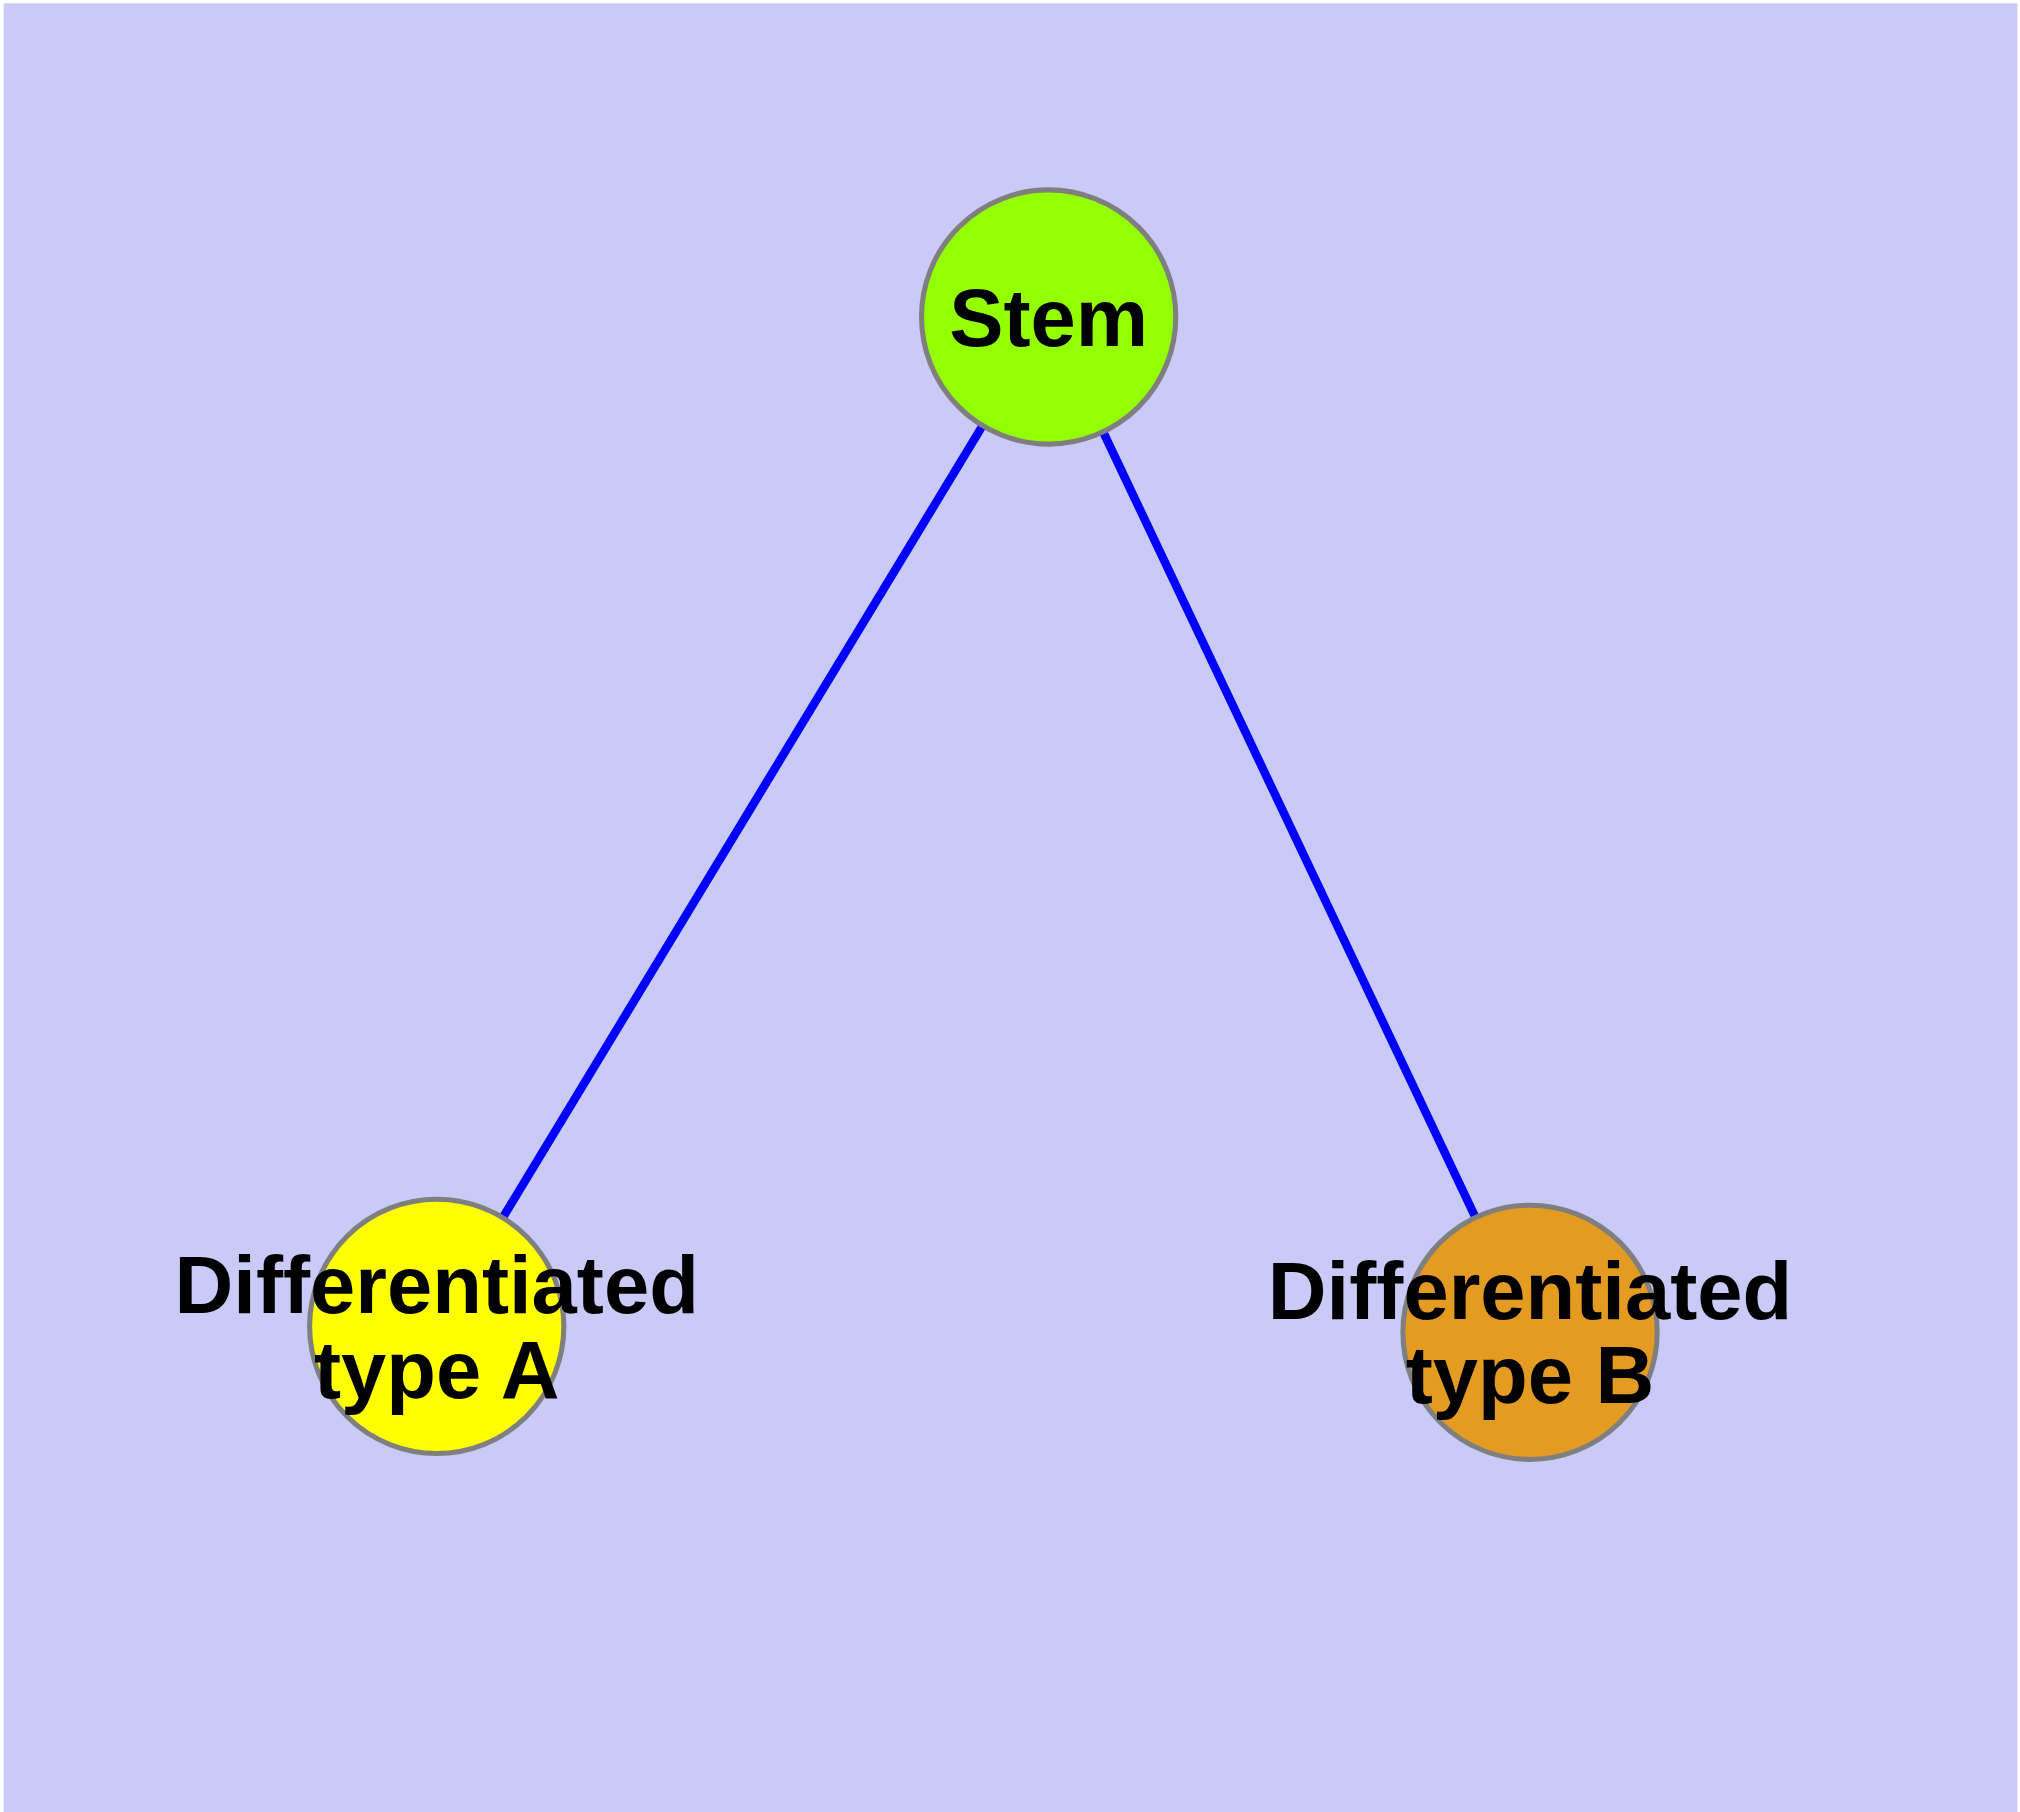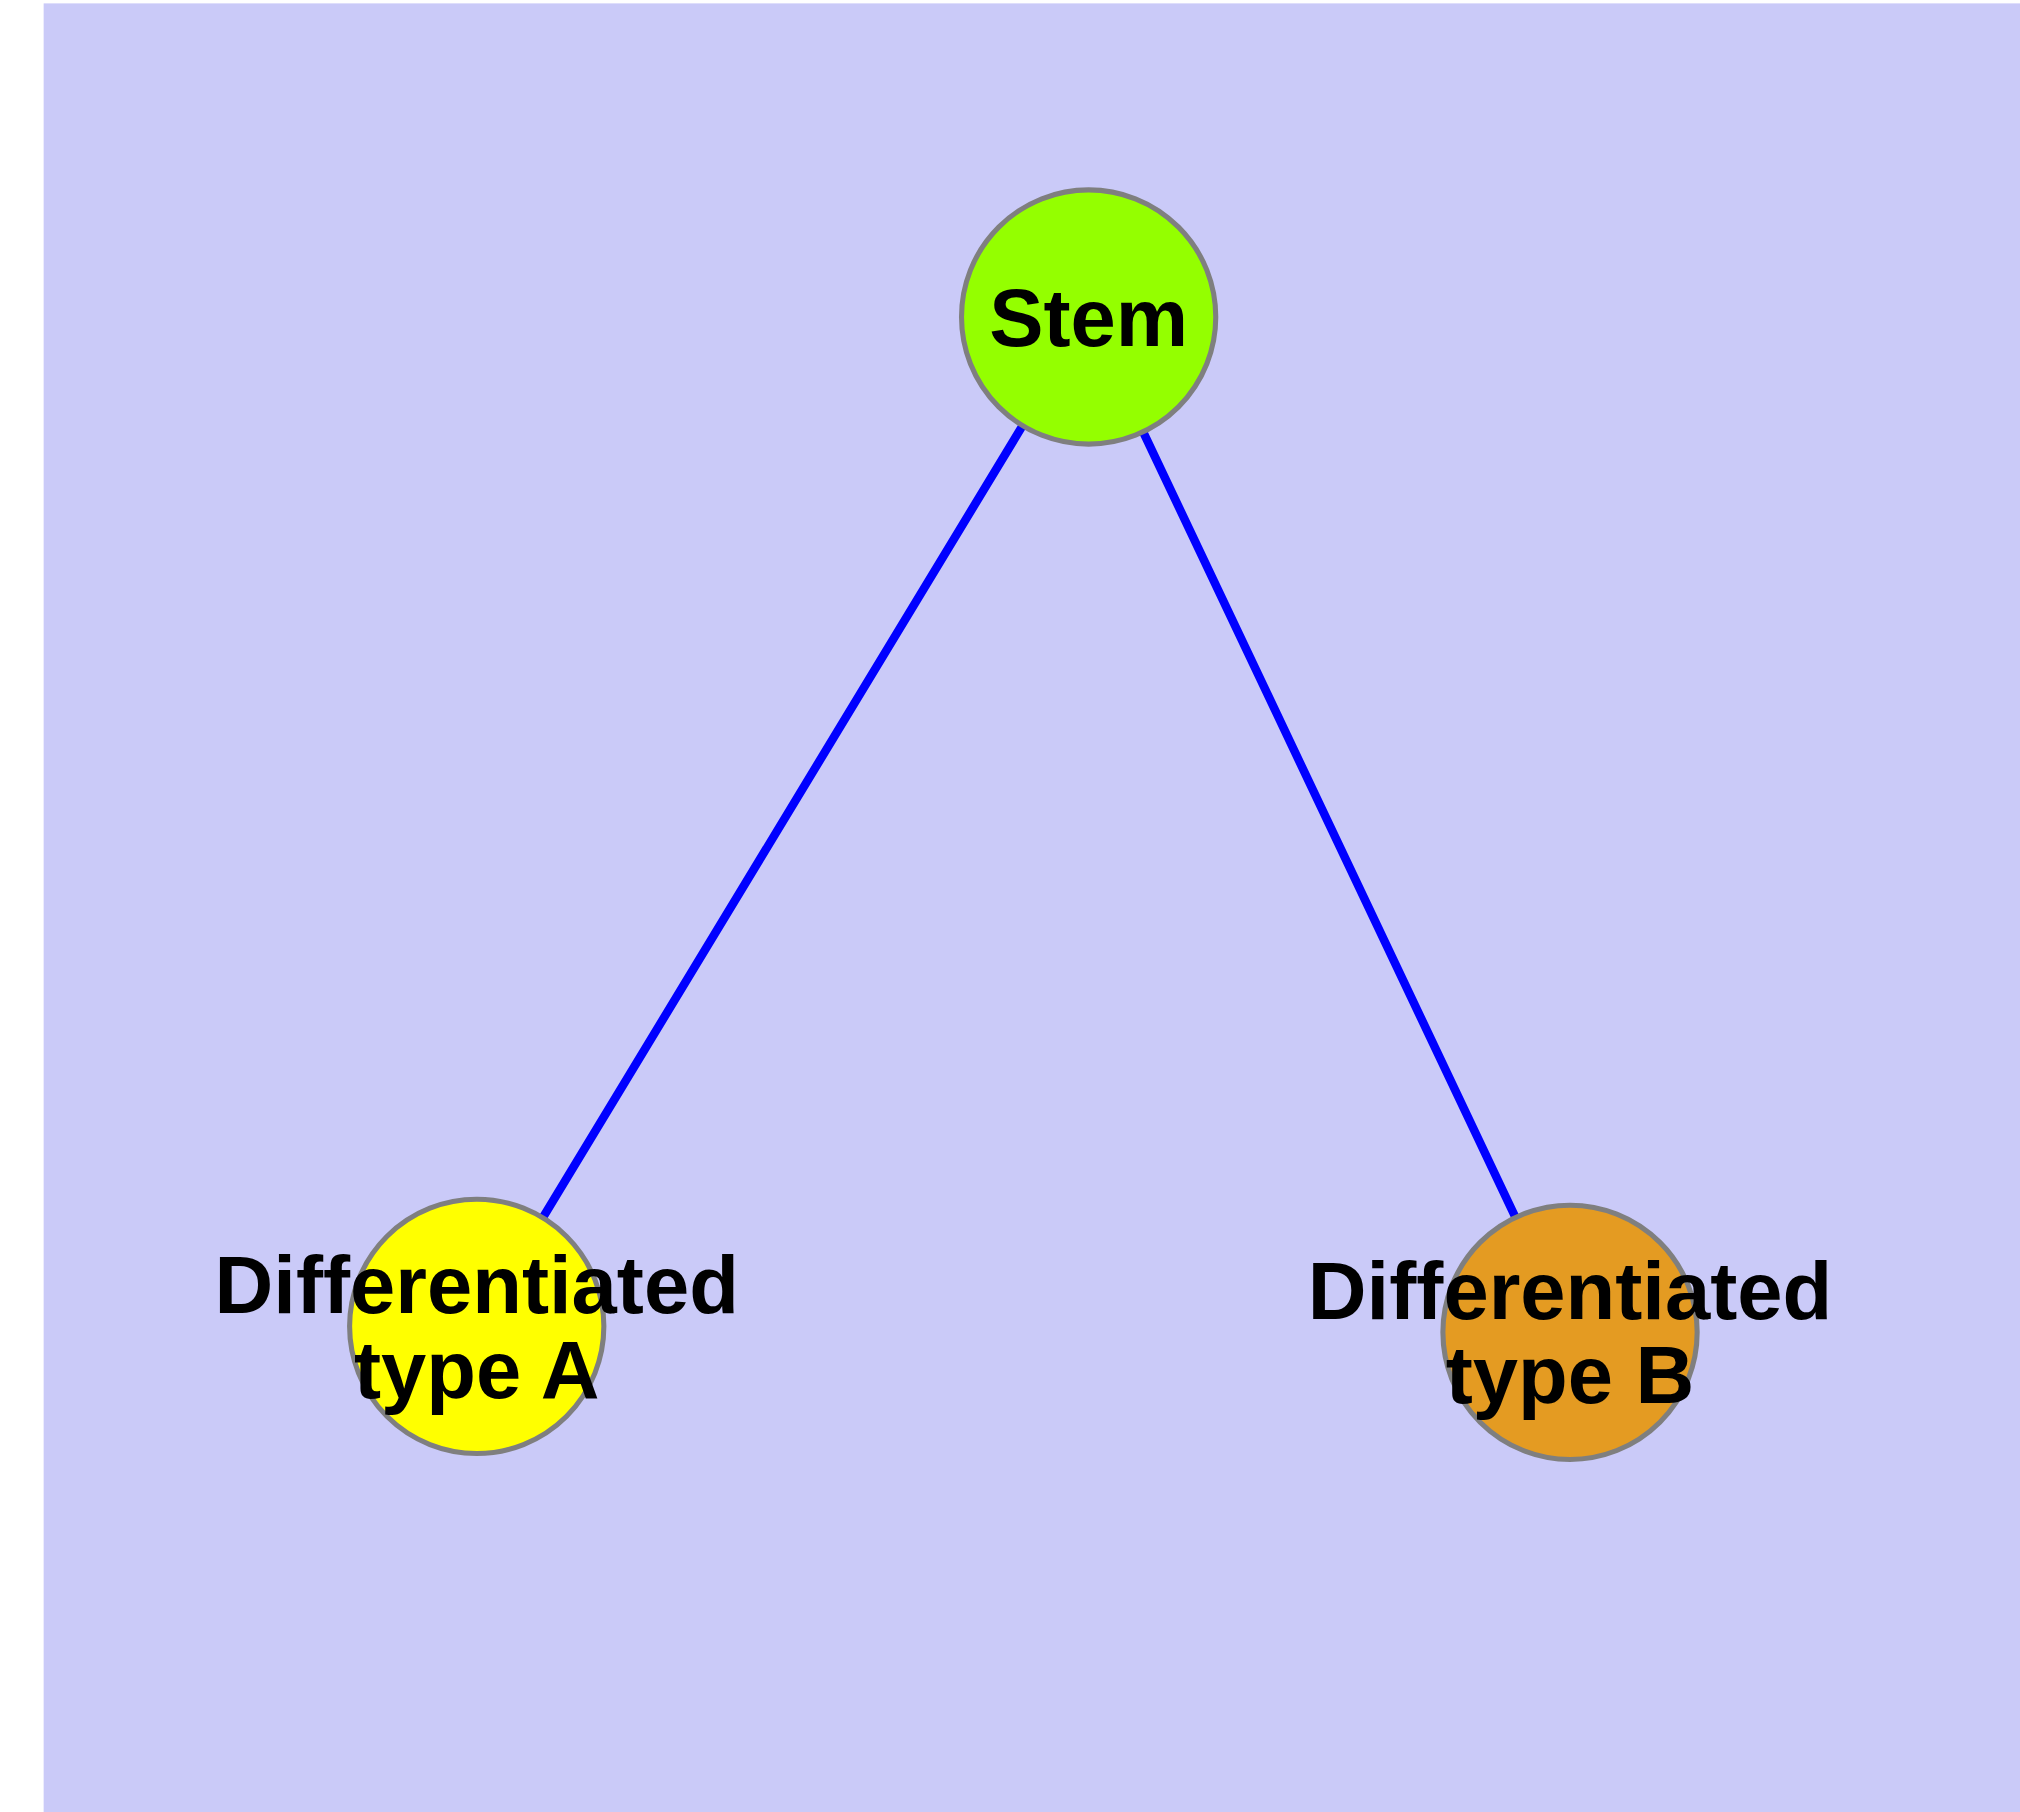--- a/index.html
+++ b/index.html
@@ -8,21 +8,20 @@
     background: #FFFFFF;
     width: 2021px;
     height: 1812px;
     overflow: hidden;
     font-family: "Liberation Sans", sans-serif;
   }
   .stage {
     position: relative;
     width: 1630px;
     height: 1812px;
-    padding-left: 40px;
   }
   svg { display: block; }
   .edge {
     stroke-width: 10;
     stroke-linecap: round;
     fill: none;
   }
   .node-circle {
     stroke-width: 6;
   }

